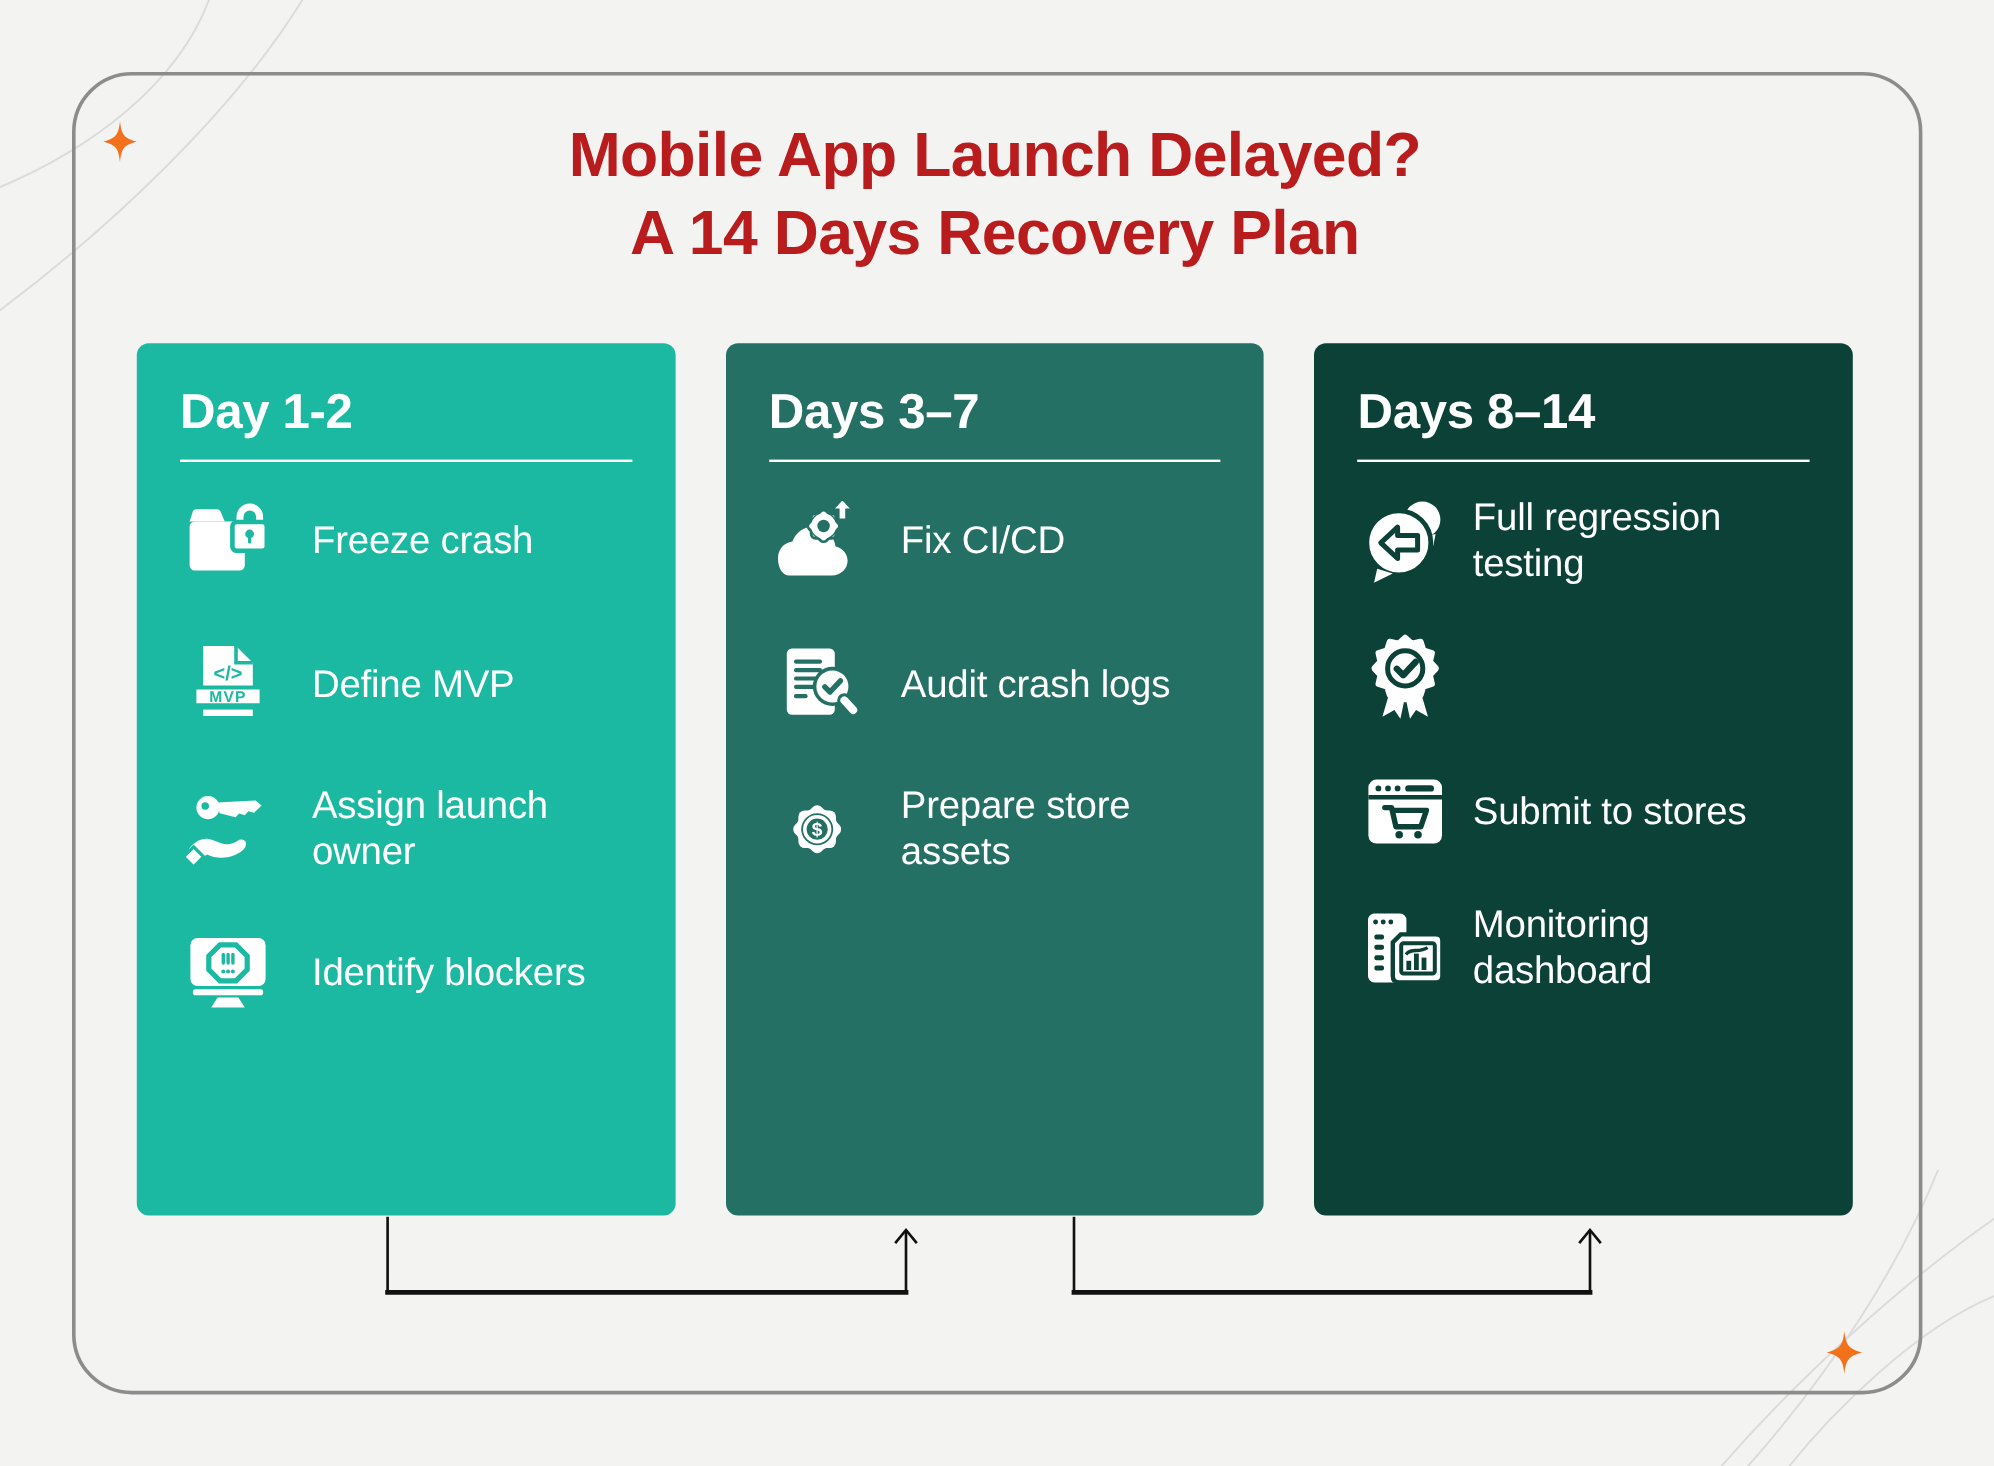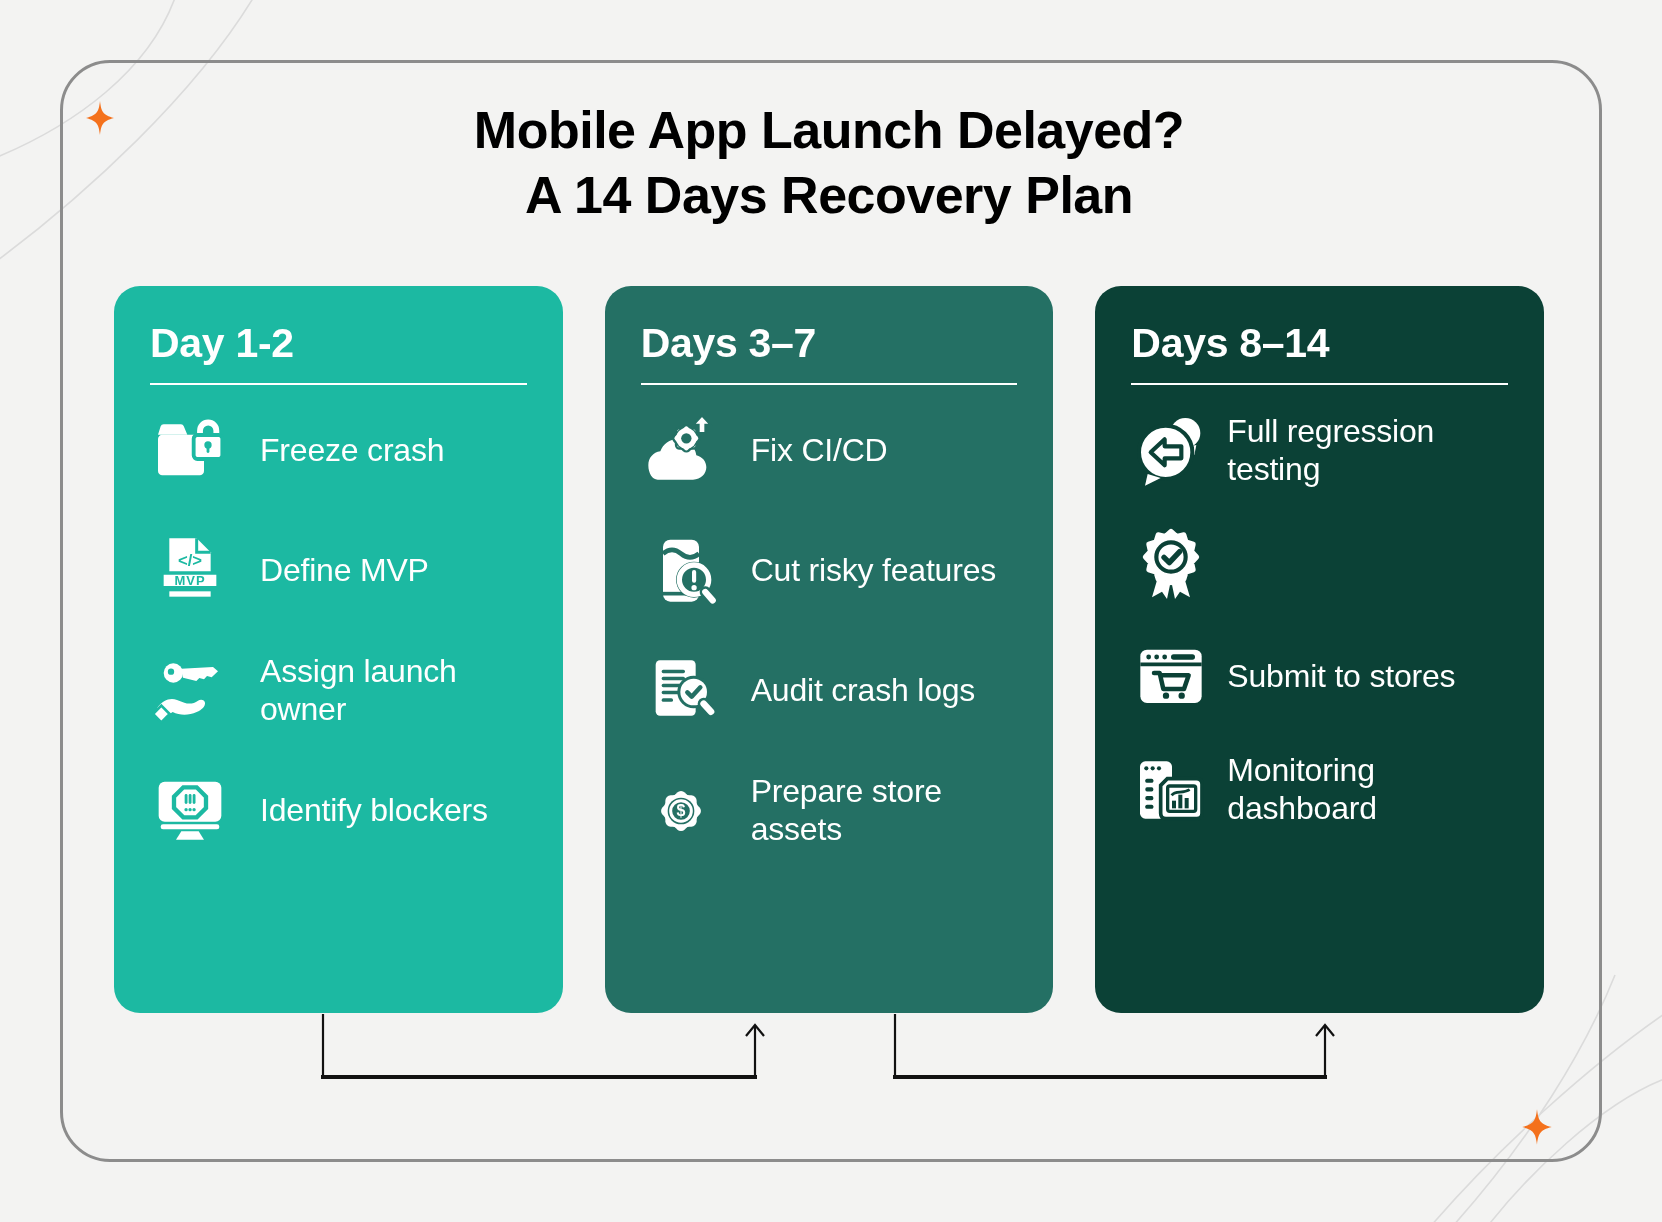--- a/index.html
+++ b/index.html
@@ -3,24 +3,24 @@
 <meta charset="utf-8">
 <style>
   html,body{margin:0;padding:0;}
   body{width:1662px;height:1222px;overflow:hidden;background:#F3F3F2;
        font-family:"Liberation Sans",sans-serif;}
   .canvas{position:relative;width:1662px;height:1222px;background:#F3F3F2;}
   .decor{position:absolute;left:0;top:0;width:1662px;height:1222px;pointer-events:none;}
   .panel{position:absolute;left:60px;top:60px;width:1536px;height:1096px;
          border:3px solid #8C8C8C;border-radius:50px;}
   .title-block{position:absolute;left:114px;top:98px;width:1430px;text-align:center;
-         color:#000000;font-weight:bold;font-size:52px;line-height:1.25;letter-spacing:-0.5px;}
+         color:#b91c1c;font-weight:bold;font-size:52px;line-height:1.25;letter-spacing:-0.5px;}
   .cards{position:absolute;left:114px;top:286px;width:1430px;height:727px;
          display:flex;gap:42px;}
-  .card{flex:1;border-radius:26px;padding:30px 36px 0 36px;box-sizing:border-box;color:#fff;}
+  .card{flex:1;border-radius:10px;padding:30px 36px 0 36px;box-sizing:border-box;color:#fff;}
   .card-1{background:#1CB9A2;}
   .card-2{background:#247064;}
   .card-3{background:#0B4136;}
   .card h2{margin:4px 0 0 0;font-size:41px;font-weight:bold;letter-spacing:-0.3px;}
   .rule{border-bottom:2.5px solid #fff;margin-top:16px;margin-bottom:26px;}
   .item{display:flex;align-items:center;gap:30px;margin-bottom:40px;}
   .card-3 .item{margin-bottom:33px;gap:16px;}
   .icon{width:80px;height:80px;flex:none;display:block;}
   .icon svg{width:80px;height:80px;display:block;}
   .label{font-size:32px;line-height:1.18;max-width:268px;letter-spacing:-0.2px;}
@@ -149,36 +149,20 @@
               <rect x="10.5" y="5.1" width="6.2" height="6.2" rx="1.1"></rect>
               <rect x="10.5" y="5.1" width="6.2" height="6.2" rx="1.1" transform="rotate(45 13.6 8.2)"></rect>
             </g>
             <circle cx="13.6" cy="8.2" r="3.1" fill="#fff"></circle>
             <circle cx="13.6" cy="8.2" r="1.55" fill="#247064"></circle>
           </svg>
         </span>
         <span class="label">Fix CI/CD</span>
       </div>
 
-      <div class="item">
-        <span class="icon">
-          <svg viewBox="0 0 24 24">
-            <rect x="6.6" y="2.6" width="10.8" height="18.6" rx="2.2" fill="#fff"></rect>
-            <path d="M6.6 6.8 C8.4 5.3 10.2 5.3 12.0 6.8 C13.8 8.3 15.6 8.3 17.4 6.8" stroke="#247064" stroke-width="1.4" fill="none"></path>
-            <line x1="6.6" y1="18.8" x2="13.5" y2="18.8" stroke="#247064" stroke-width="1.1"></line>
-            <circle cx="15.9" cy="14.6" r="5.4" fill="#247064"></circle>
-            <circle cx="15.9" cy="14.6" r="4.4" fill="#247064" stroke="#fff" stroke-width="1.6"></circle>
-            <rect x="15.3" y="11.7" width="1.25" height="3.8" rx="0.6" fill="#fff"></rect>
-            <circle cx="15.92" cy="17.0" r="0.8" fill="#fff"></circle>
-            <path d="M19.3 18.3 L21.5 20.8" stroke="#247064" stroke-width="3.4" stroke-linecap="round"></path>
-            <path d="M19.3 18.3 L21.5 20.8" stroke="#fff" stroke-width="1.9" stroke-linecap="round"></path>
-          </svg>
-        </span>
-        <span class="label">Cut risky features</span>
-      </div>
 
       <div class="item">
         <span class="icon">
           <svg viewBox="0 0 24 24">
             <rect x="4.4" y="2.8" width="12.0" height="16.6" rx="1.3" fill="#fff"></rect>
             <g fill="#247064">
               <rect x="6.2" y="5.6" width="7.0" height="1.05" rx="0.5"></rect>
               <rect x="6.2" y="7.7" width="7.0" height="1.05" rx="0.5"></rect>
               <rect x="6.2" y="9.8" width="7.0" height="1.05" rx="0.5"></rect>
               <rect x="6.2" y="11.9" width="7.0" height="1.05" rx="0.5"></rect>

